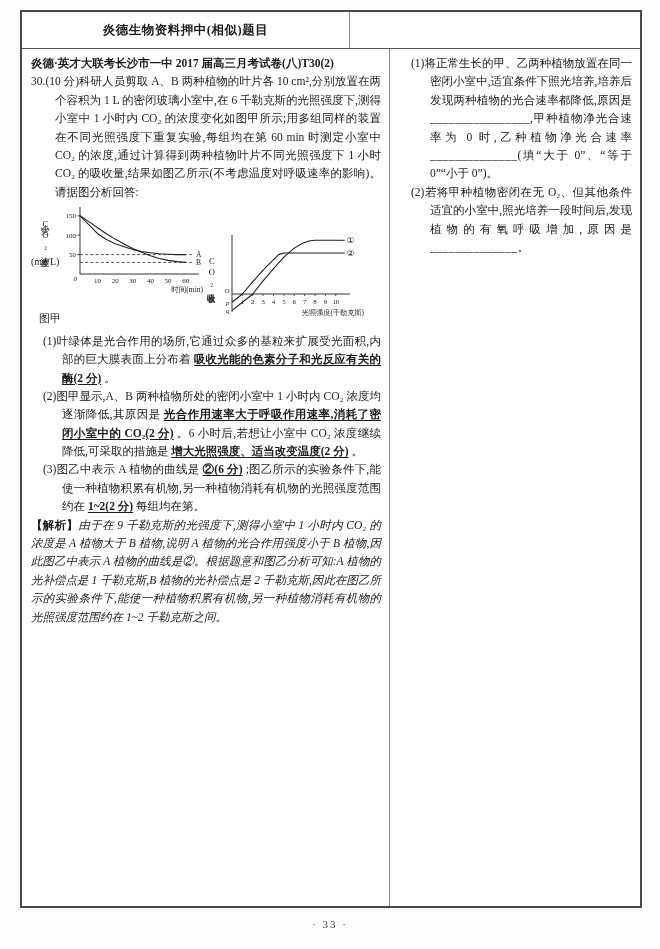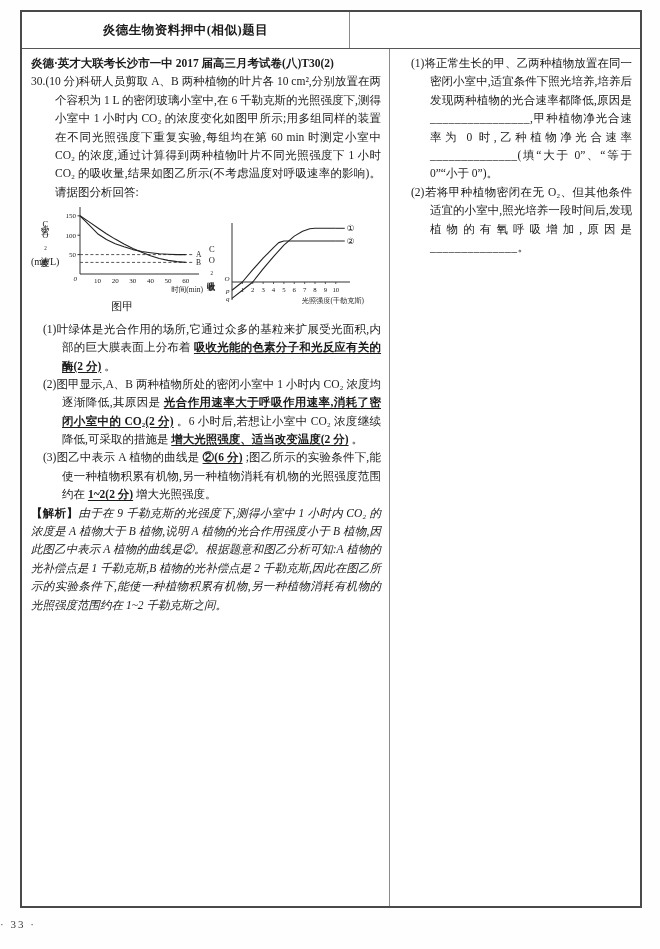--- a/index.html
+++ b/index.html
@@ -39,26 +39,26 @@
 
   .charts{display:flex;align-items:flex-end;gap:2px;margin:3px 0 4px 0;}
   figure{margin:0;}
   .chart-flex{display:flex;align-items:center;}
   .ylab-wrap{display:flex;flex-direction:column;align-items:center;justify-content:center;margin-bottom:14px;}
   .ylab-v{
     writing-mode:vertical-rl;text-orientation:upright;
     font-size:8.5px;line-height:1;letter-spacing:.5px;color:#222;
   }
   .ylab-u{font-size:10px;margin-top:2px;color:#222;}
-  figcaption{text-align:center;font-size:11px;margin-top:0;color:#1b1b1b;}
+  figcaption{font-size:11px;margin-top:12px;color:#1b1b1b;}
   .cap1{margin-left:8px;}
   svg{display:block;}
   svg text{font-family:"Liberation Serif","DejaVu Serif",serif;fill:#222;}
   .footer{
-    position:absolute;left:0;top:918px;width:660px;
+    position:absolute;left:0;top:918px;width:660px;text-align:center;
     font-size:11px;color:#3c3c3c;letter-spacing:2px;
   }
 </style>
 </head>
 <body>
 
 <div class="page">
   <div class="doc-table">
 
     <div class="hrow">
@@ -144,21 +144,21 @@
                   <text x="148" y="83" text-anchor="end" font-size="7.2">光照强度(千勒克斯)</text>
                 </svg>
             </div>
           </figure>
         </div>
 
         <p class="sub"><span>(1)叶绿体是光合作用的场所,它通过众多的基粒来扩展受光面积,内部的巨大膜表面上分布着 </span><span class="ans">吸收光能的色素分子和光反应有关的酶(2 分)</span><span> 。</span></p>
 
         <p class="sub"><span>(2)图甲显示,A、B 两种植物所处的密闭小室中 1 小时内 CO₂ 浓度均逐渐降低,其原因是 </span><span class="ans">光合作用速率大于呼吸作用速率,消耗了密闭小室中的 CO₂(2 分)</span><span> 。6 小时后,若想让小室中 CO₂ 浓度继续降低,可采取的措施是 </span><span class="ans">增大光照强度、适当改变温度(2 分)</span><span> 。</span></p>
 
-        <p class="sub"><span>(3)图乙中表示 A 植物的曲线是 </span><span class="ans">②(6 分)</span><span> ;图乙所示的实验条件下,能使一种植物积累有机物,另一种植物消耗有机物的光照强度范围约在 </span><span class="ans">1~2(2 分)</span><span> 增大光照强度。</span></p>
+        <p class="sub"><span>(3)图乙中表示 A 植物的曲线是 </span><span class="ans">②(6 分)</span><span> ;图乙所示的实验条件下,能使一种植物积累有机物,另一种植物消耗有机物的光照强度范围约在 </span><span class="ans">1~2(2 分)</span><span> 每组均在第。</span></p>
 
         <p class="expl"><span class="lbl">【解析】</span><span class="body-italic">由于在 9 千勒克斯的光强度下,测得小室中 1 小时内 CO₂ 的浓度是 A 植物大于 B 植物,说明 A 植物的光合作用强度小于 B 植物,因此图乙中表示 A 植物的曲线是②。根据题意和图乙分析可知:A 植物的光补偿点是 1 千勒克斯,B 植物的光补偿点是 2 千勒克斯,因此在图乙所示的实验条件下,能使一种植物积累有机物,另一种植物消耗有机物的光照强度范围约在 1~2 千勒克斯之间。</span></p>
       </div>
 
       <div class="bcell r">
 
         <p class="sub"><span>(1)将正常生长的甲、乙两种植物放置在同一密闭小室中,适宜条件下照光培养,培养后发现两种植物的光合速率都降低,原因是</span><span class="blank">________________</span><span>,甲种植物净光合速率为 0 时,乙种植物净光合速率</span><span class="blank">______________</span><span>(填“大于 0”、“等于 0”“小于 0”)。</span></p>
 
         <p class="sub"><span>(2)若将甲种植物密闭在无 O₂、但其他条件适宜的小室中,照光培养一段时间后,发现植物的有氧呼吸增加,原因是</span><span class="blank">______________</span><span>。</span></p>
 

